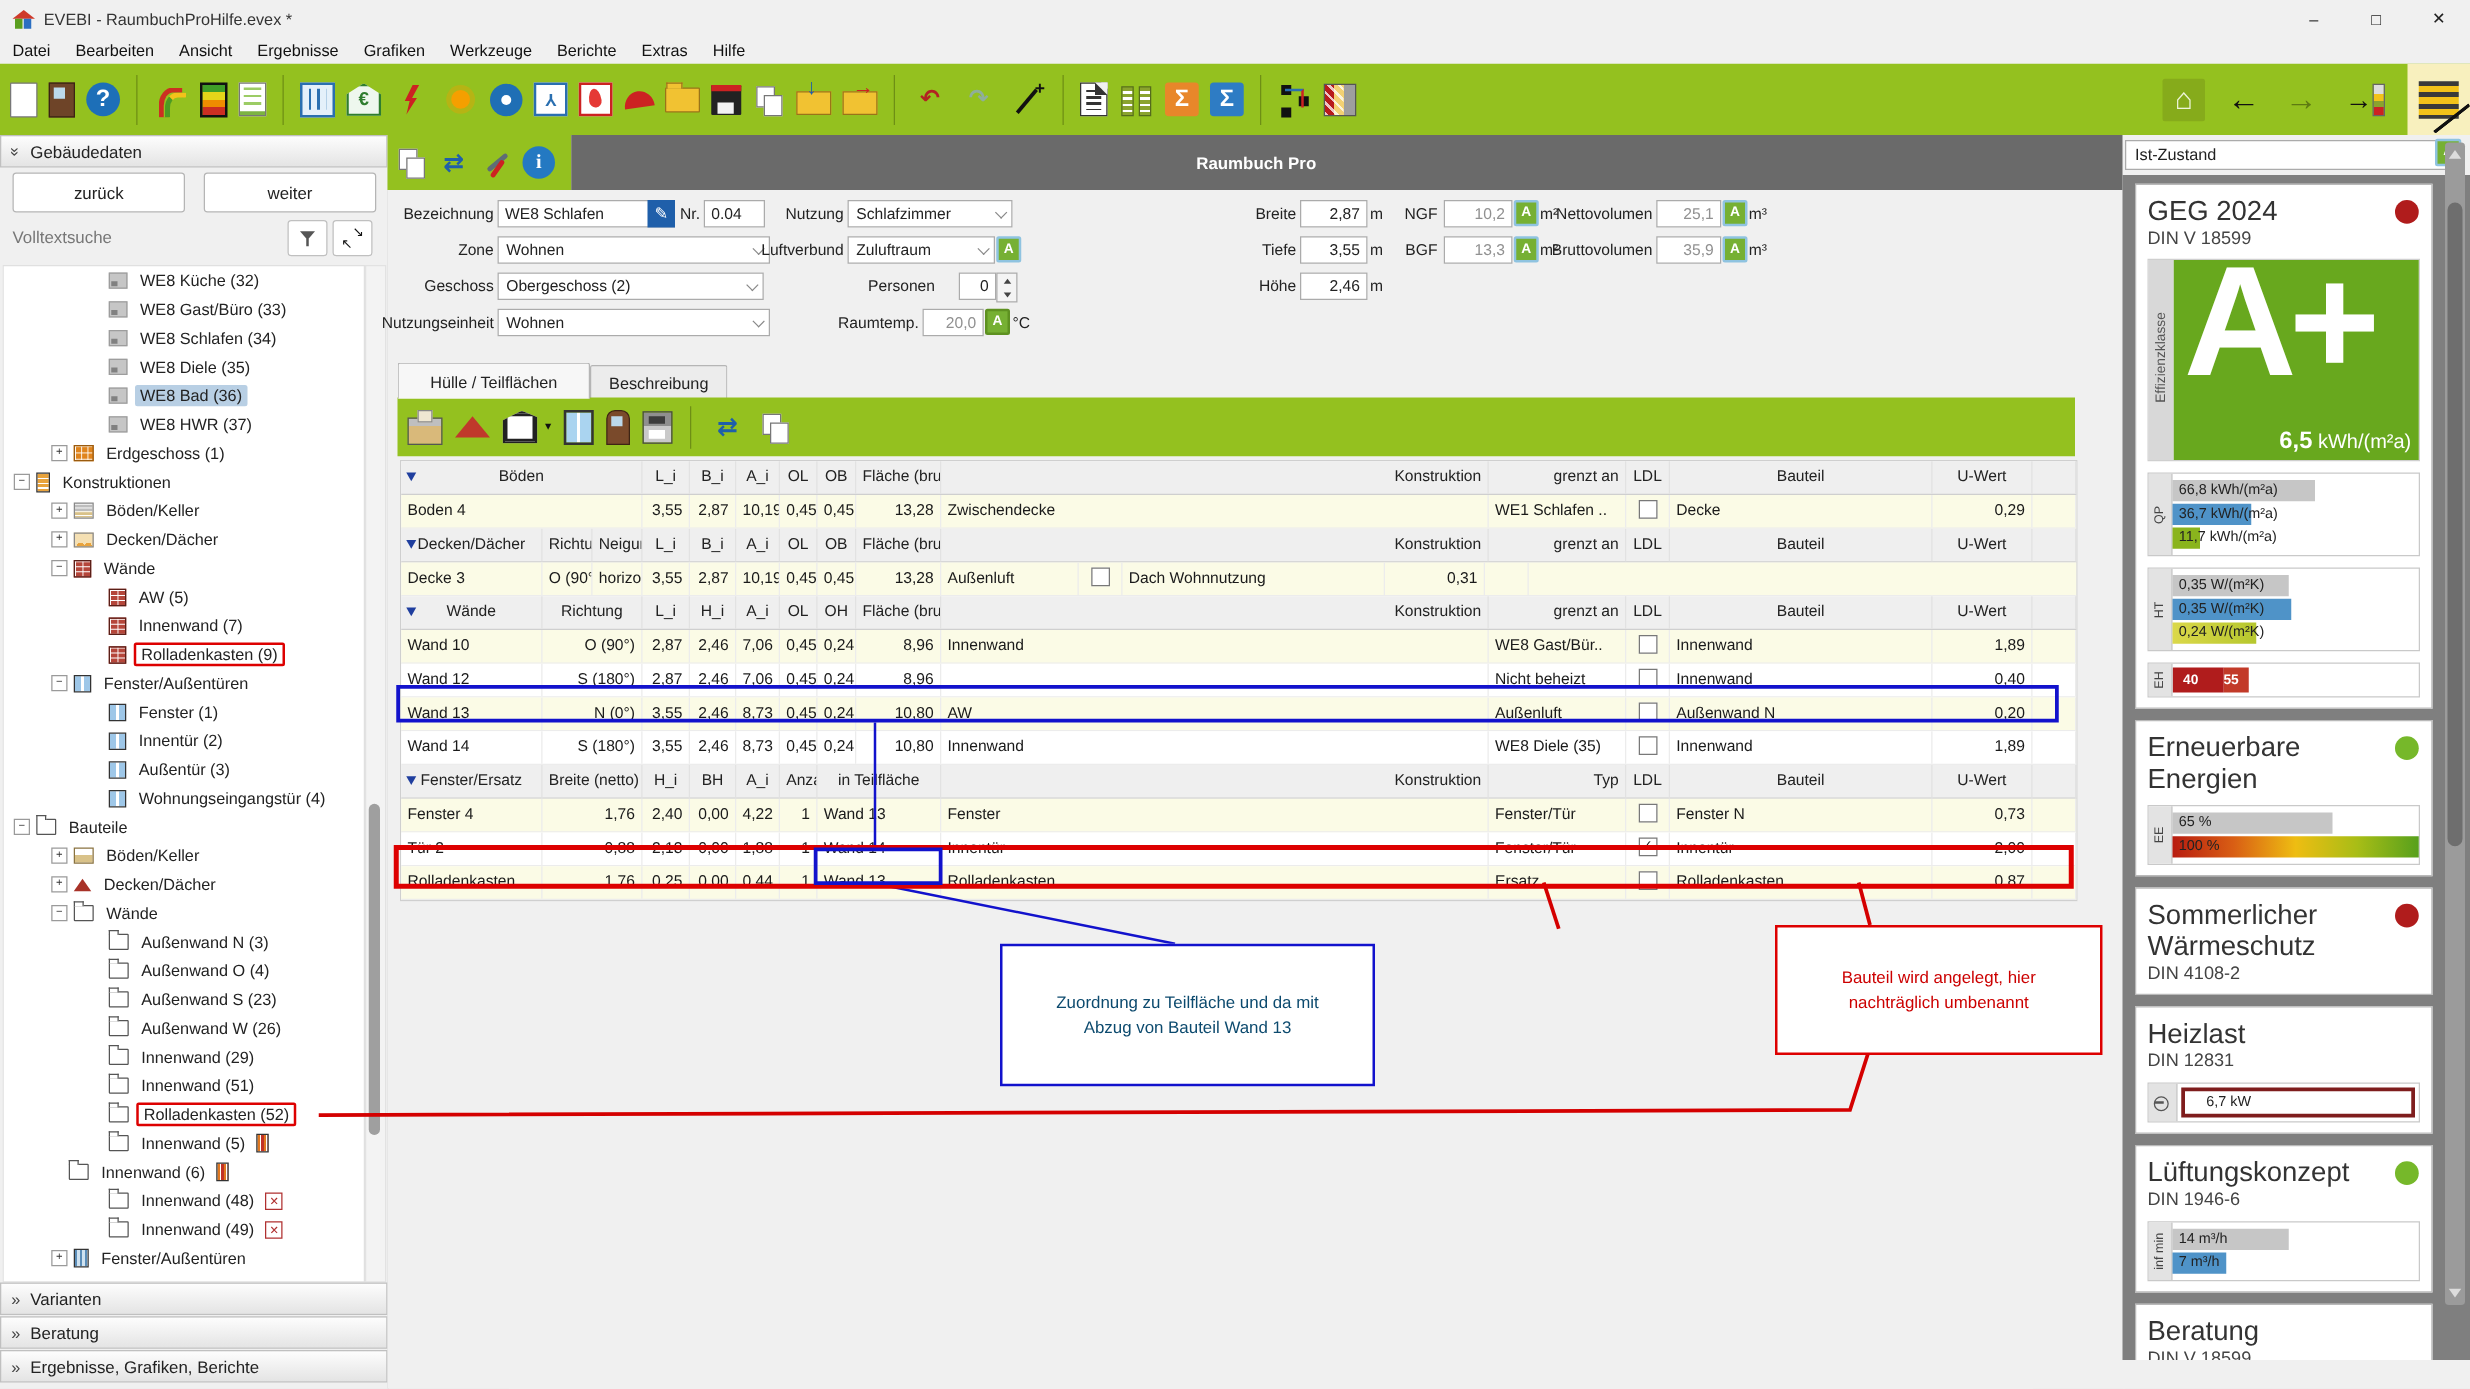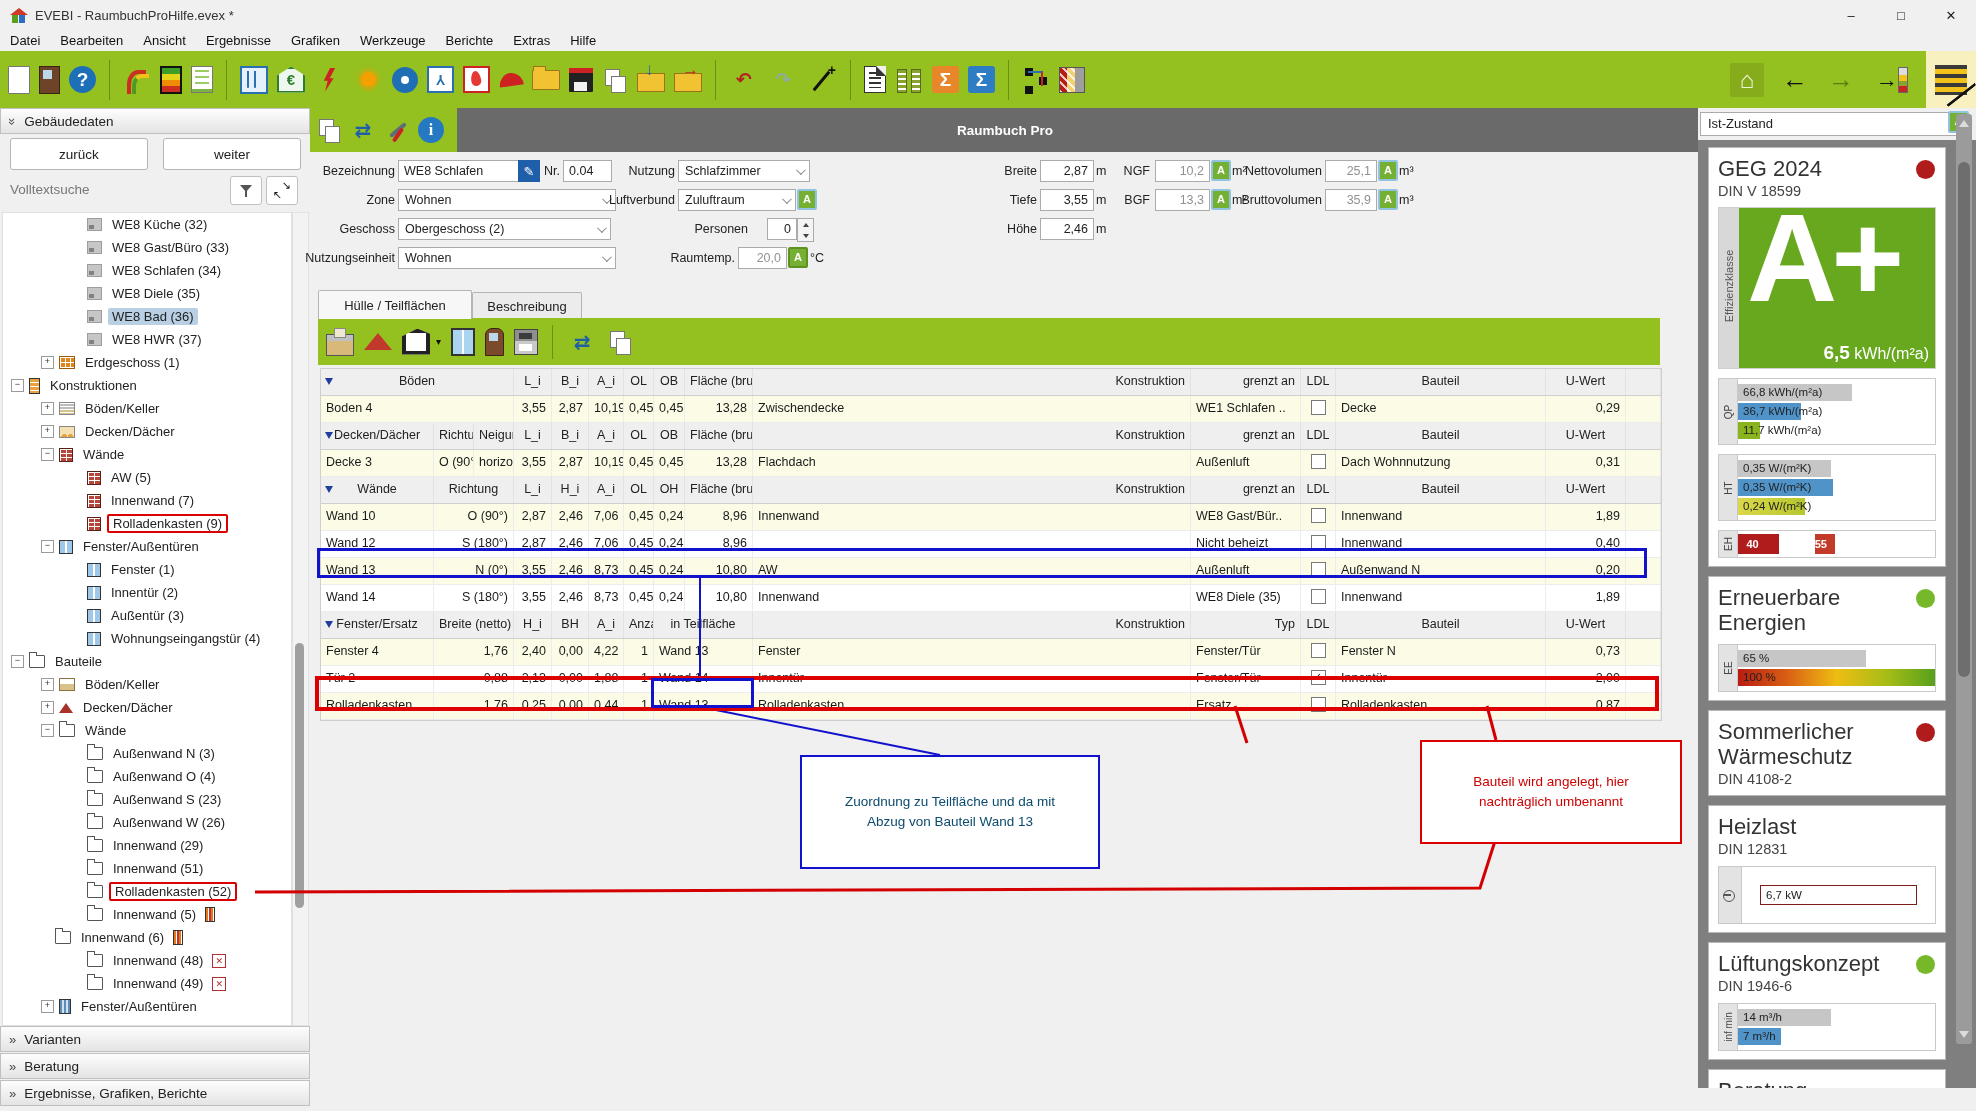--- a/index.html
+++ b/index.html
@@ -213,21 +213,21 @@
   .brow{position:relative;height:17px;margin:2px 0}
   .bfill{height:100%}
   .c-gray{background:#c6c6c6}
   .c-blue{background:#4f93c8}
   .c-green{background:#8ab41d}
   .c-yg{background:linear-gradient(90deg,#dbd84a,#b6c72e)}
   .c-grad{background:linear-gradient(90deg,#b81c10,#d95f14,#eebd12,#a8bd16,#57a01c)}
   .btext{position:absolute;left:5px;top:1px;font-size:11.5px;color:#222;line-height:15px}
   #eh-bar{flex:1;display:flex;height:20px;margin:3px 3px 3px 0}
   .ehseg{color:#fff;font:bold 11px/20px "Liberation Sans",sans-serif;text-align:right;padding-right:20px;box-sizing:border-box}
-  .hl-bar{flex:1;border:1px solid #7f1d1d;margin:18px;height:18px;line-height:18px;font-size:11.5px;padding-left:5px}
+  .hl-bar{flex:1;border:3px solid #7f1d1d;margin:3px;height:18px;line-height:18px;font-size:11.5px;padding-left:17px}
   .valve{position:absolute;left:4px;top:50%;margin-top:-5px;width:10px;height:10px;border:1.5px solid #555;border-radius:50%}
   .valve::before{content:"";position:absolute;left:0px;top:3px;width:7px;height:1.5px;background:#555}
   #rp-scroll{position:absolute;right:4px;top:6px;width:16px;height:930px;background:#9b9b9b;border-radius:3px}
   #rp-thumb{position:absolute;left:2px;top:48px;width:12px;height:515px;background:#6e6e6e;border-radius:6px}
   .rp-arrow{position:absolute;left:3px;width:0;height:0;border-left:5px solid transparent;border-right:5px solid transparent}
   .rp-arrow.up{top:6px;border-bottom:7px solid #dcdcdc}
   .rp-arrow.dn{bottom:6px;border-top:7px solid #dcdcdc}
 </style>
 </head>
 <body>
@@ -752,21 +752,20 @@
         <div class="trow ry">
           <div class="tc a-l" style="width: 113px;">Decke 3</div>
           <div class="tc a-r" style="width: 40px;">O (90°)</div>
           <div class="tc a-l" style="width: 40px;">horizon..</div>
           <div class="tc a-r" style="width: 38px;">3,55</div>
           <div class="tc a-r" style="width: 37px;">2,87</div>
           <div class="tc a-r" style="width: 35px;">10,19</div>
           <div class="tc a-r" style="width: 30px;">0,45</div>
           <div class="tc a-r" style="width: 31px;">0,45</div>
           <div class="tc a-r" style="width: 68px;">13,28</div>
-          <div class="tc a-l" style="width: 438px;">Flachdach</div>
           <div class="tc a-l" style="width: 110px;">Außenluft</div>
           <div class="tc a-c" style="width: 35px;"><span class="cb"></span></div>
           <div class="tc a-l" style="width: 210px;">Dach Wohnnutzung</div>
           <div class="tc a-r" style="width: 80px;">0,31</div>
           <div class="tc a-l" style="width: 35px;"></div>
         </div>
         <div class="trow thead">
           <div class="tc h a-c" style="width: 113px;">Wände</div>
           <div class="tc h a-c" style="width: 80px;">Richtung</div>
           <div class="tc h a-c" style="width: 38px;">L_i</div>
@@ -974,21 +973,21 @@
                 <span class="btext">0,24 W/(m²K)</span>
               </div>
             </div>
         </div>
         <div class="bargroup">
           <div class="bg-label">
               <span>EH</span>
             </div>
           <div id="eh-bar">
               <div class="ehseg" style="width: 21%; background: rgb(176, 28, 28);">40</div>
-              <div class="ehseg" style="width: 8%; background: rgb(194, 58, 40); margin-left: 36px;">55</div>
+              <div class="ehseg" style="width: 8%; background: rgb(194, 58, 40);">55</div>
             </div>
         </div>
       </div>
       <div class="card">
         <h3 style="width:150px">Erneuerbare Energien</h3>
         <div class="dot green"></div>
         <div class="bargroup">
           <div class="bg-label">
               <span>EE</span>
             </div>

